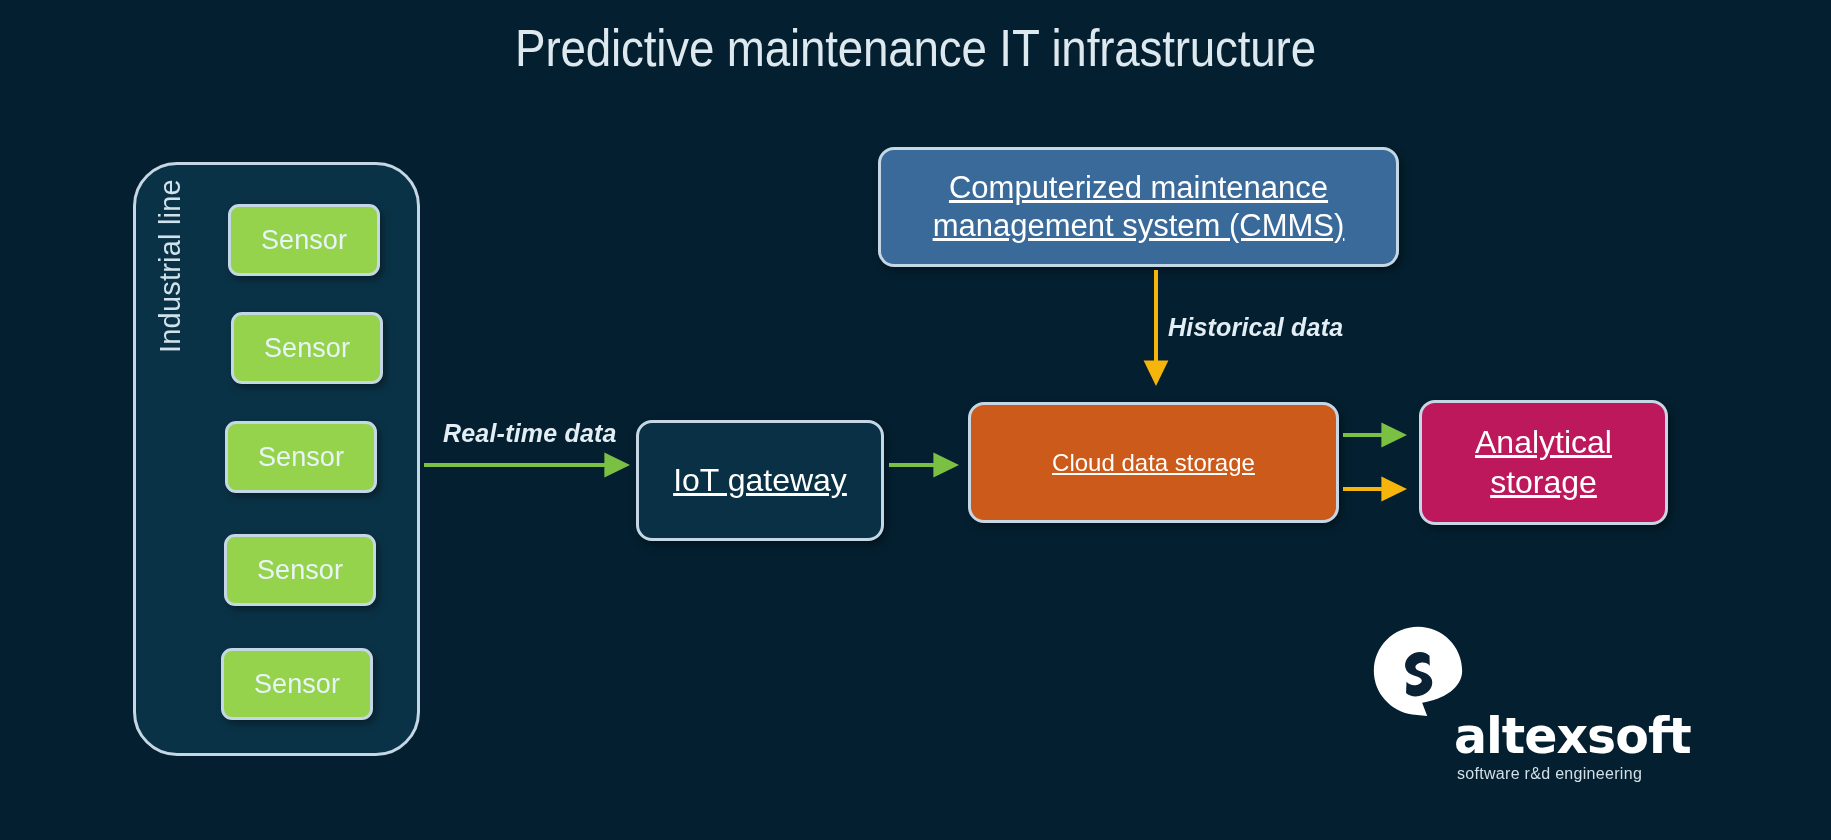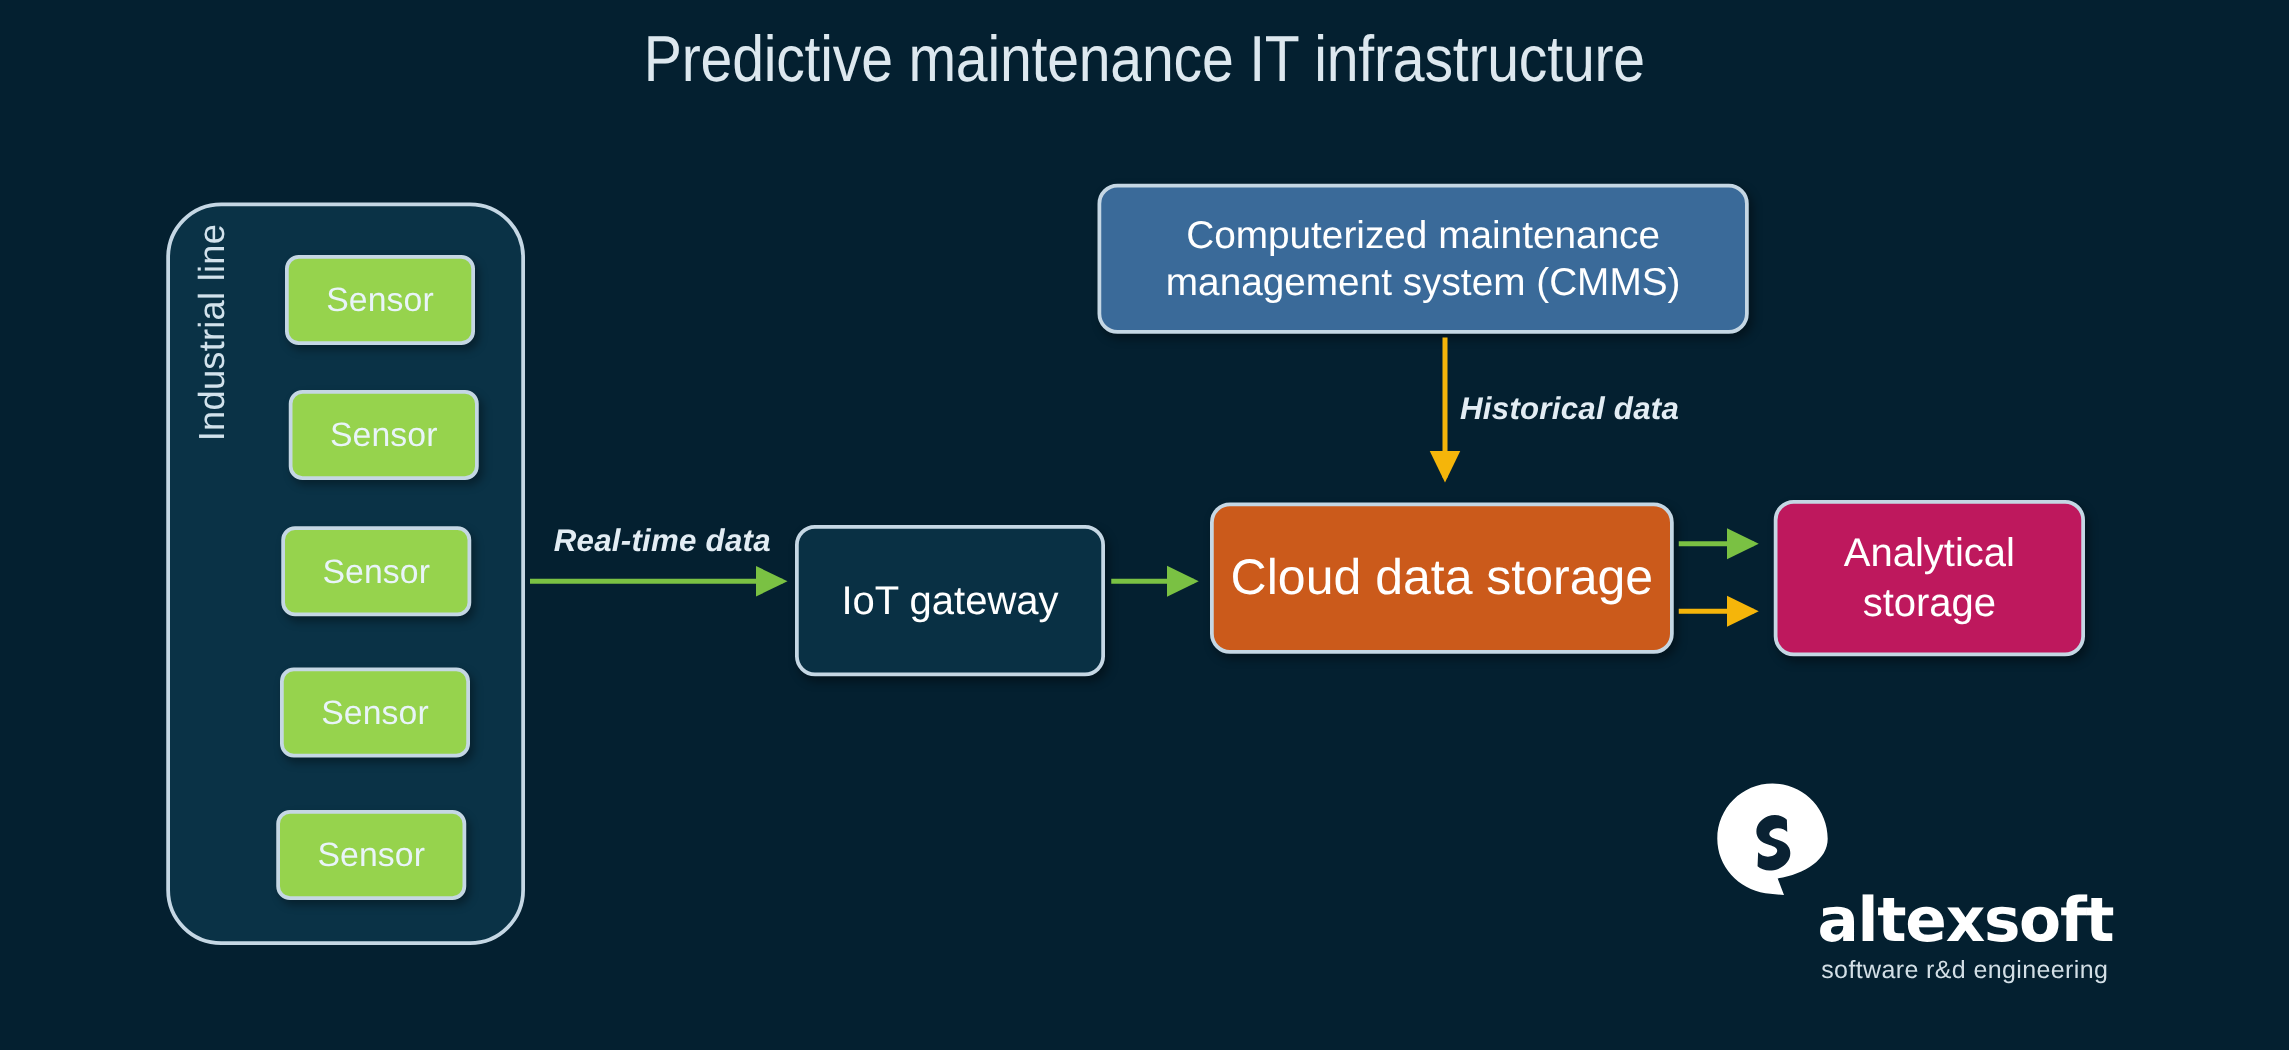--- a/index.html
+++ b/index.html
@@ -93,20 +93,21 @@
     box-sizing: border-box;
     border: 3px solid #c5d7e4;
     border-radius: 16px;
     display: flex;
     align-items: center;
     justify-content: center;
     text-align: center;
     color: #ffffff;
     box-shadow: 3px 4px 8px rgba(0,0,0,0.38);
     line-height: 1.22;
+    text-decoration: underline;
   }
 
   .node-cmms {
     left: 878px;
     top: 147px;
     width: 521px;
     height: 120px;
     background: #3a6a99;
     font-size: 31px;
   }
@@ -118,21 +119,21 @@
     background: #093044;
     font-size: 32px;
     margin-top: 16px;
   }
   .node-cloud {
     left: 968px;
     top: 402px;
     width: 371px;
     height: 121px;
     background: #cb5a1b;
-    font-size: 40px;
+    font-size: 24px;
   }
   .node-analytical {
     left: 1419px;
     top: 400px;
     width: 249px;
     height: 125px;
     background: #be185d;
     font-size: 32px;
   }
 
@@ -179,21 +180,21 @@
     font-weight: 700;
     letter-spacing: -1px;
     font-family: "DejaVu Sans", sans-serif;
     white-space: nowrap;
   }
   .logo-tagline {
     position: absolute;
     left: 85px;
     top: 140px;
     color: #d3dfe6;
-    font-size: 20px;
+    font-size: 16px;
     font-weight: 400;
     letter-spacing: 0.3px;
     white-space: nowrap;
   }
 </style>
 </head>
 <body>
 
 <div id="stage">
 

